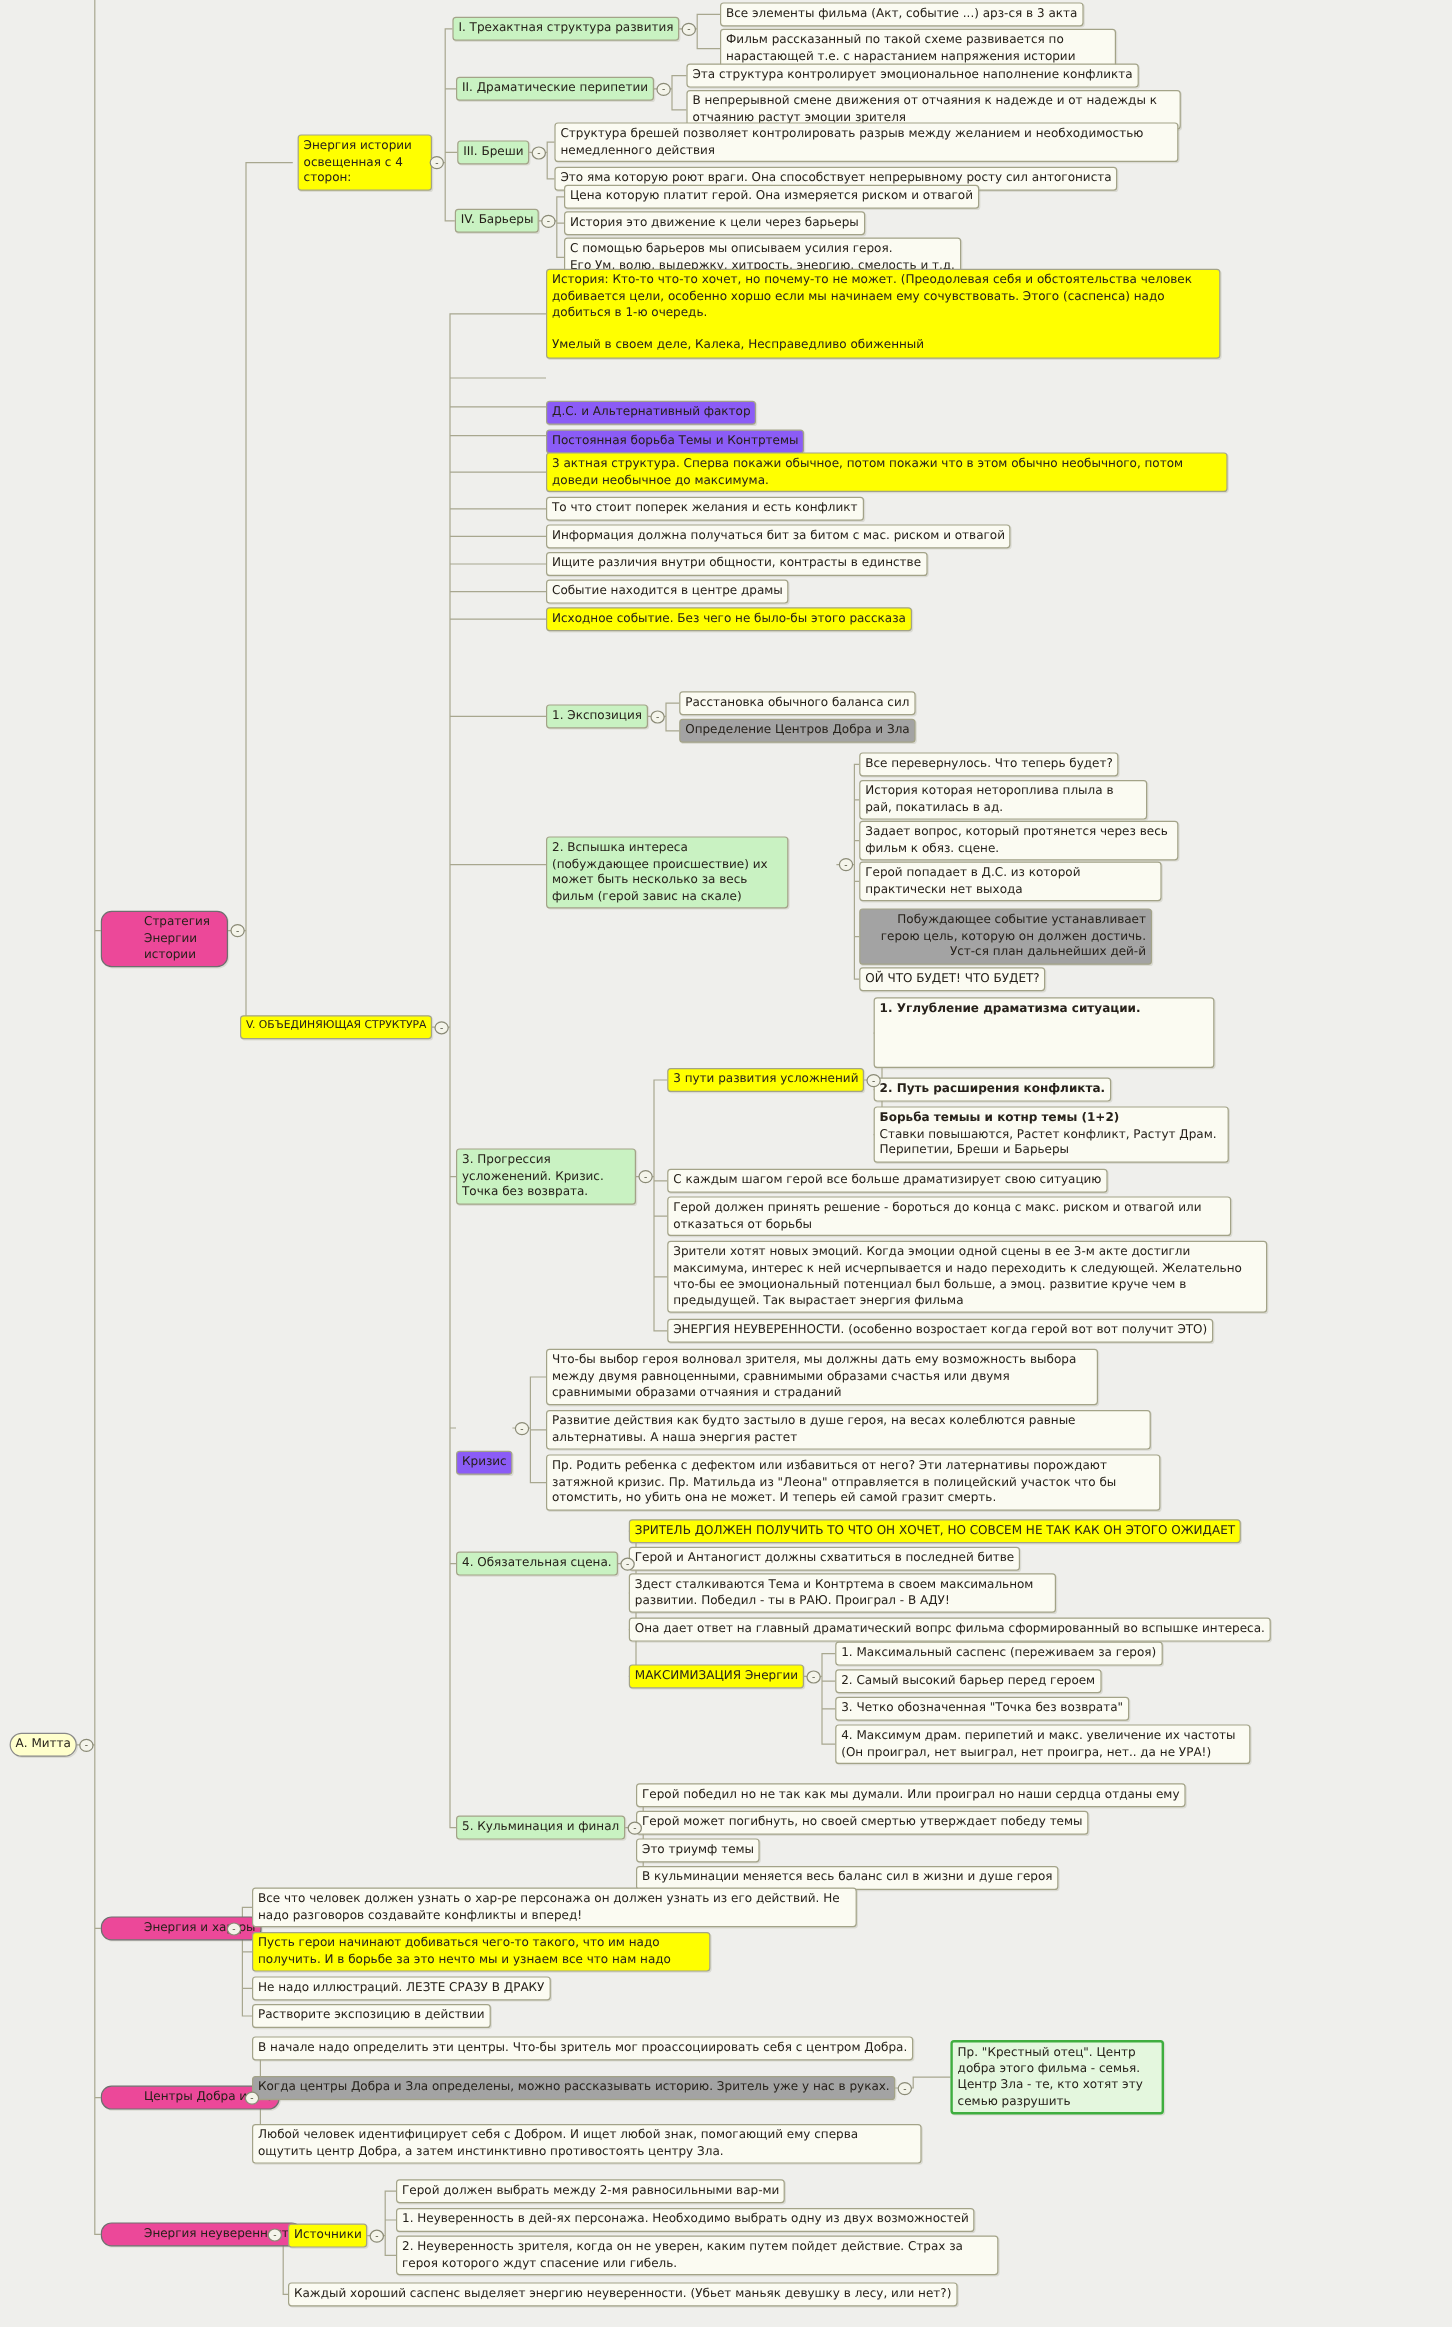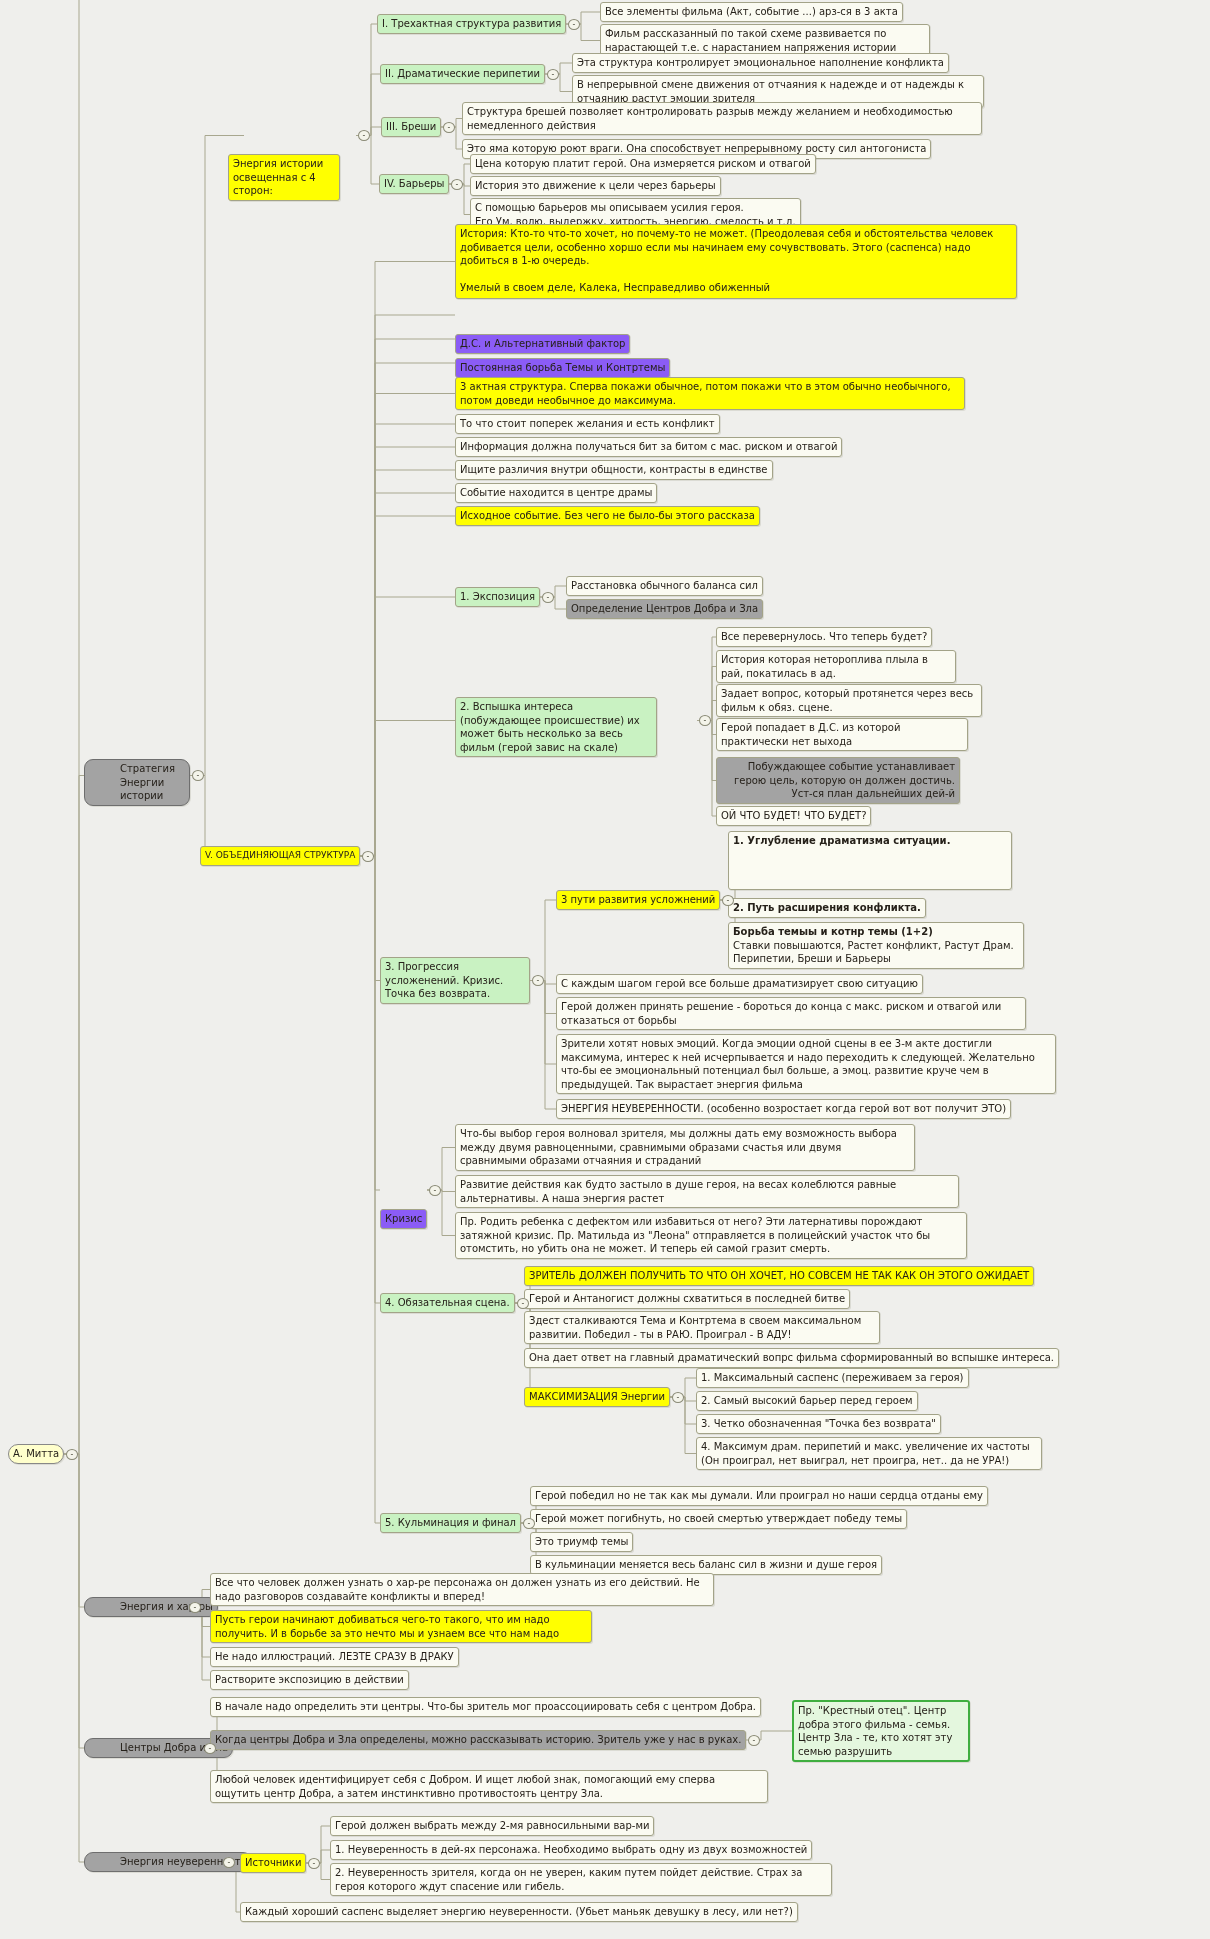--- a/index.html
+++ b/index.html
@@ -10,38 +10,38 @@
   .node{position:absolute;z-index:1;box-sizing:border-box;
         font:10px/13.5px "DejaVu Sans",sans-serif;color:#26211a;
         padding:2px 4px;border:1px solid #a3a388;background:#fbfbf2;
         border-radius:3px;white-space:nowrap;box-shadow:1px 1px 0 rgba(160,160,140,.25);}
   .wrap{white-space:normal;}
   .pre{white-space:pre-wrap;}
   .style-yellow{background:#ffff00;}
   .style-orange{background:#8b5cf6;margin-top:29px;}
   .style-cyan{background:#a3a3a3;text-align:right;}
   .style-lightgreen{background:#c9f2c2;}
-  .style-green{background:#a3a3a3;border-radius:9px;border-color:#6e6e6e;padding-left:35px;}
+  .style-green{background:#ec4899;border-radius:9px;border-color:#6e6e6e;padding-left:35px;}
   .style-root{background:#ffffcc;border-radius:10px;border-color:#888;}
   .style-example{background:#e4f7de;border:2px solid #3fae3f;}
   .node .b{font-weight:bold;}
   .toggle{position:absolute;z-index:2;width:12px;height:11px;border:1px solid #8a8a76;
           border-radius:50%;background:#f4f4ea;color:#4a4a3a;font:8px/9px "DejaVu Sans Mono",monospace;
           text-align:center;box-sizing:border-box;}
 </style>
 </head>
 <body>
 
 <div id="canvas">
   <svg id="edges" width="1210" height="1939" viewBox="0 0 1210 1939">
       <path d="M64,1454 L79,1454 L79,775.5 L84,775.5 M190,775.5 L205,775.5 L205,135.5 L244,135.5 M356,135.5 L371,135.5 L371,24 L377,24 M566,24 L581,24 L581,12 L600,12 M566,24 L581,24 L581,40.5 L600,40.5 M356,135.5 L371,135.5 L371,74 L380,74 M545,74 L560,74 L560,63 L572,63 M545,74 L560,74 L560,91.5 L572,91.5 M356,135.5 L371,135.5 L371,127 L381,127 M441,127 L456,127 L456,118.5 L462,118.5 M441,127 L456,127 L456,149 L462,149 M356,135.5 L371,135.5 L371,184 L379,184 M449,184 L464,184 L464,164 L470,164 M449,184 L464,184 L464,186 L470,186 M449,184 L464,184 L464,214.5 L470,214.5 M190,775.5 L205,775.5 L205,856 L200,856 M360,856 L375,856 L375,261.5 L455,261.5 M360,856 L375,856 L375,315 L455,315 M360,856 L375,856 L375,339 L455,339 M360,856 L375,856 L375,363 L455,363 M360,856 L375,856 L375,393.5 L455,393.5 M360,856 L375,856 L375,424 L455,424 M360,856 L375,856 L375,447 L455,447 M360,856 L375,856 L375,470 L455,470 M360,856 L375,856 L375,493 L455,493 M360,856 L375,856 L375,516 L455,516 M360,856 L375,856 L375,597 L455,597 M540,597 L555,597 L555,586 L566,586 M540,597 L555,597 L555,609 L566,609 M360,856 L375,856 L375,720.5 L455,720.5 M697,720.5 L712,720.5 L712,637 L716,637 M697,720.5 L712,720.5 L712,666.5 L716,666.5 M697,720.5 L712,720.5 L712,700.5 L716,700.5 M697,720.5 L712,720.5 L712,734.5 L716,734.5 M697,720.5 L712,720.5 L712,780.5 L716,780.5 M697,720.5 L712,720.5 L712,816 L716,816 M360,856 L375,856 L375,980.5 L380,980.5 M530,980.5 L545,980.5 L545,900 L556,900 M720,900 L735,900 L735,861 L728,861 M720,900 L735,900 L735,908 L728,908 M720,900 L735,900 L735,945.5 L728,945.5 M530,980.5 L545,980.5 L545,984 L556,984 M530,980.5 L545,980.5 L545,1013.5 L556,1013.5 M530,980.5 L545,980.5 L545,1064 L556,1064 M530,980.5 L545,980.5 L545,1109 L556,1109 M360,856 L375,856 L375,1190 L380,1190 M427,1190 L442,1190 L442,1147.5 L455,1147.5 M427,1190 L442,1190 L442,1191.5 L455,1191.5 M427,1190 L442,1190 L442,1235.5 L455,1235.5 M360,856 L375,856 L375,1303 L380,1303 M515,1303 L530,1303 L530,1276 L524,1276 M515,1303 L530,1303 L530,1299 L524,1299 M515,1303 L530,1303 L530,1327.5 L524,1327.5 M515,1303 L530,1303 L530,1358 L524,1358 M515,1303 L530,1303 L530,1397 L524,1397 M670,1397 L685,1397 L685,1378 L696,1378 M670,1397 L685,1397 L685,1401 L696,1401 M670,1397 L685,1397 L685,1424 L696,1424 M670,1397 L685,1397 L685,1453.5 L696,1453.5 M360,856 L375,856 L375,1523 L380,1523 M521,1523 L536,1523 L536,1496 L530,1496 M521,1523 L536,1523 L536,1519 L530,1519 M521,1523 L536,1523 L536,1542 L530,1542 M521,1523 L536,1523 L536,1565 L530,1565 M64,1454 L79,1454 L79,1607 L84,1607 M187,1607 L202,1607 L202,1589.5 L210,1589.5 M187,1607 L202,1607 L202,1626.5 L210,1626.5 M187,1607 L202,1607 L202,1657 L210,1657 M187,1607 L202,1607 L202,1680 L210,1680 M64,1454 L79,1454 L79,1748 L84,1748 M202,1748 L217,1748 L217,1707 L210,1707 M202,1748 L217,1748 L217,1740 L210,1740 M746,1740 L761,1740 L761,1731 L792,1731 M202,1748 L217,1748 L217,1786.5 L210,1786.5 M64,1454 L79,1454 L79,1862 L84,1862 M221,1862 L236,1862 L236,1863 L240,1863 M306,1863 L321,1863 L321,1826 L330,1826 M306,1863 L321,1863 L321,1850 L330,1850 M306,1863 L321,1863 L321,1879.5 L330,1879.5 M221,1862 L236,1862 L236,1912 L240,1912 M79,0 L79,1454 " fill="none" stroke="#a8a78f" stroke-width="1"></path>
     </svg>
 <div class="node style-root" style="left: 8px; top: 1444px;">А. Митта</div>
     <div class="node style-green wrap" style="left: 84px; top: 759px; width: 106px; min-height: 33px;">Стратегия Энергии истории</div>
-    <div class="node style-yellow wrap" style="left: 228px; top: 112px; width: 112px; min-height: 47px; margin-top: 42px;">Энергия истории освещенная с 4 сторон:</div>
+    <div class="node style-yellow wrap" style="left: 248px; top: 112px; width: 112px; min-height: 47px;">Энергия истории освещенная с 4 сторон:</div>
     <div class="node style-lightgreen" style="left: 377px; top: 14px;">I. Трехактная структура развития</div>
     <div class="node style-note" style="left: 600px; top: 2px;">Все элементы фильма (Акт, событие ...) арз-ся в 3 акта</div>
     <div class="node style-note wrap" style="left: 600px; top: 24px; width: 330px; min-height: 32px;">Фильм рассказанный по такой схеме развивается по нарастающей т.е. с нарастанием напряжения истории</div>
     <div class="node style-lightgreen" style="left: 380px; top: 64px;">II. Драматические перипетии</div>
     <div class="node style-note" style="left: 572px; top: 53px;">Эта структура контролирует эмоциональное наполнение конфликта</div>
     <div class="node style-note wrap" style="left: 572px; top: 75px; width: 412px; min-height: 32px;">В непрерывной смене движения от отчаяния к надежде и от надежды к отчаянию растут эмоции зрителя</div>
     <div class="node style-lightgreen" style="left: 381px; top: 117px;">III. Бреши</div>
     <div class="node style-note wrap" style="left: 462px; top: 102px; width: 520px; min-height: 32px;">Структура брешей позволяет контролировать разрыв между желанием и необходимостью немедленного действия</div>
     <div class="node style-note" style="left: 462px; top: 139px;">Это яма которую роют враги. Она способствует непрерывному росту сил антогониста</div>
     <div class="node style-lightgreen" style="left: 379px; top: 174px;">IV. Барьеры</div>
@@ -49,21 +49,21 @@
     <div class="node style-note" style="left: 470px; top: 176px;">История это движение к цели через барьеры</div>
     <div class="node style-note pre" style="left: 470px; top: 198px; min-height: 32px;">С помощью барьеров мы описываем усилия героя.
 Его Ум, волю, выдержку, хитрость, энергию, смелость и т.д.</div>
     <div class="node style-yellow" style="left: 200px; top: 846px; font-size: 9px;">V. ОБЪЕДИНЯЮЩАЯ СТРУКТУРА</div>
     <div class="node style-yellow wrap pre" style="left: 455px; top: 224px; width: 562px; min-height: 75px;">История: Кто-то что-то хочет, но почему-то не может. (Преодолевая себя и обстоятельства человек добивается цели, особенно хоршо если мы начинаем ему сочувствовать. Этого (саспенса) надо добиться в 1-ю очередь.
 
 Умелый в своем деле, Калека, Несправедливо обиженный</div>
     <div class="node style-orange" style="left: 455px; top: 305px;">Д.С. и Альтернативный фактор</div>
     <div class="node style-orange" style="left: 455px; top: 329px;">Постоянная борьба Темы и Контртемы</div>
     <div class="node style-orange" style="left: 455px; top: 353px;">АД И РАЙ в микрокосмосе вашей истории</div>
-    <div class="node style-yellow wrap" style="left: 455px; top: 377px; width: 510px; min-height: 32px;">3 актная структура. Сперва покажи обычное, потом покажи что в этом обычно необычного, потом доведи необычное до максимума.</div>
+    <div class="node style-yellow wrap" style="left: 455px; top: 377px; width: 568px; min-height: 32px;">3 актная структура. Сперва покажи обычное, потом покажи что в этом обычно необычного, потом доведи необычное до максимума.</div>
     <div class="node style-note" style="left: 455px; top: 414px;">То что стоит поперек желания и есть конфликт</div>
     <div class="node style-note" style="left: 455px; top: 437px;">Информация должна получаться бит за битом с мас. риском и отвагой</div>
     <div class="node style-note" style="left: 455px; top: 460px;">Ищите различия внутри общности, контрасты в единстве</div>
     <div class="node style-note" style="left: 455px; top: 483px;">Событие находится в центре драмы</div>
     <div class="node style-yellow" style="left: 455px; top: 506px;">Исходное событие. Без чего не было-бы этого рассказа</div>
     <div class="node style-lightgreen" style="left: 455px; top: 587px;">1. Экспозиция</div>
     <div class="node style-note" style="left: 566px; top: 576px;">Расстановка обычного баланса сил</div>
     <div class="node style-cyan" style="left: 566px; top: 599px;">Определение Центров Добра и Зла</div>
     <div class="node style-lightgreen wrap" style="left: 455px; top: 697px; width: 202px; min-height: 47px;">2. Вспышка интереса (побуждающее происшествие) их может быть несколько за весь фильм (герой завис на скале)</div>
     <div class="node style-note" style="left: 716px; top: 627px;">Все перевернулось. Что теперь будет?</div>

